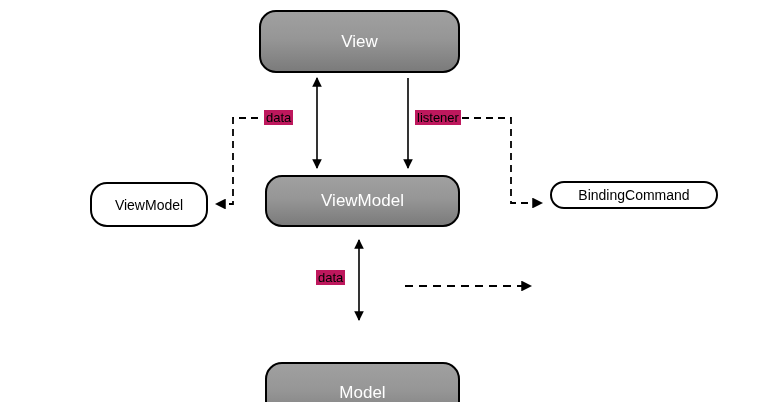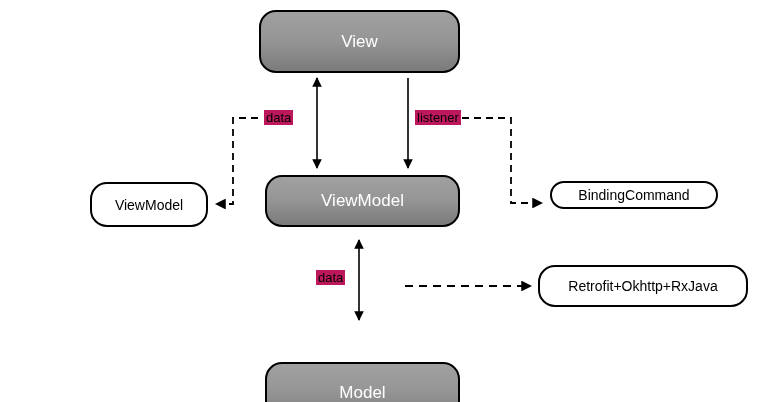--- a/index.html
+++ b/index.html
@@ -95,23 +95,20 @@
   </div>
 
   <div class="node node-white" style="left:90px; top:182px; width:118px; height:45px;">
     <span>ViewModel</span>
   </div>
 
   <div class="node node-white" style="left:550px; top:181px; width:168px; height:28px;">
     <span>BindingCommand</span>
   </div>
 
-  <div class="node node-white" style="left:538px; top:265px; width:210px; height:42px;">
-    <span>Retrofit+Okhttp+RxJava</span>
-  </div>
 
   <div class="edge-label" style="left:264px; top:110px;">data</div>
 
   <div class="edge-label" style="left:415px; top:110px;">listener</div>
 
   <div class="edge-label" style="left:316px; top:270px;">data</div>
 
 </div>
 
 </body></html>

